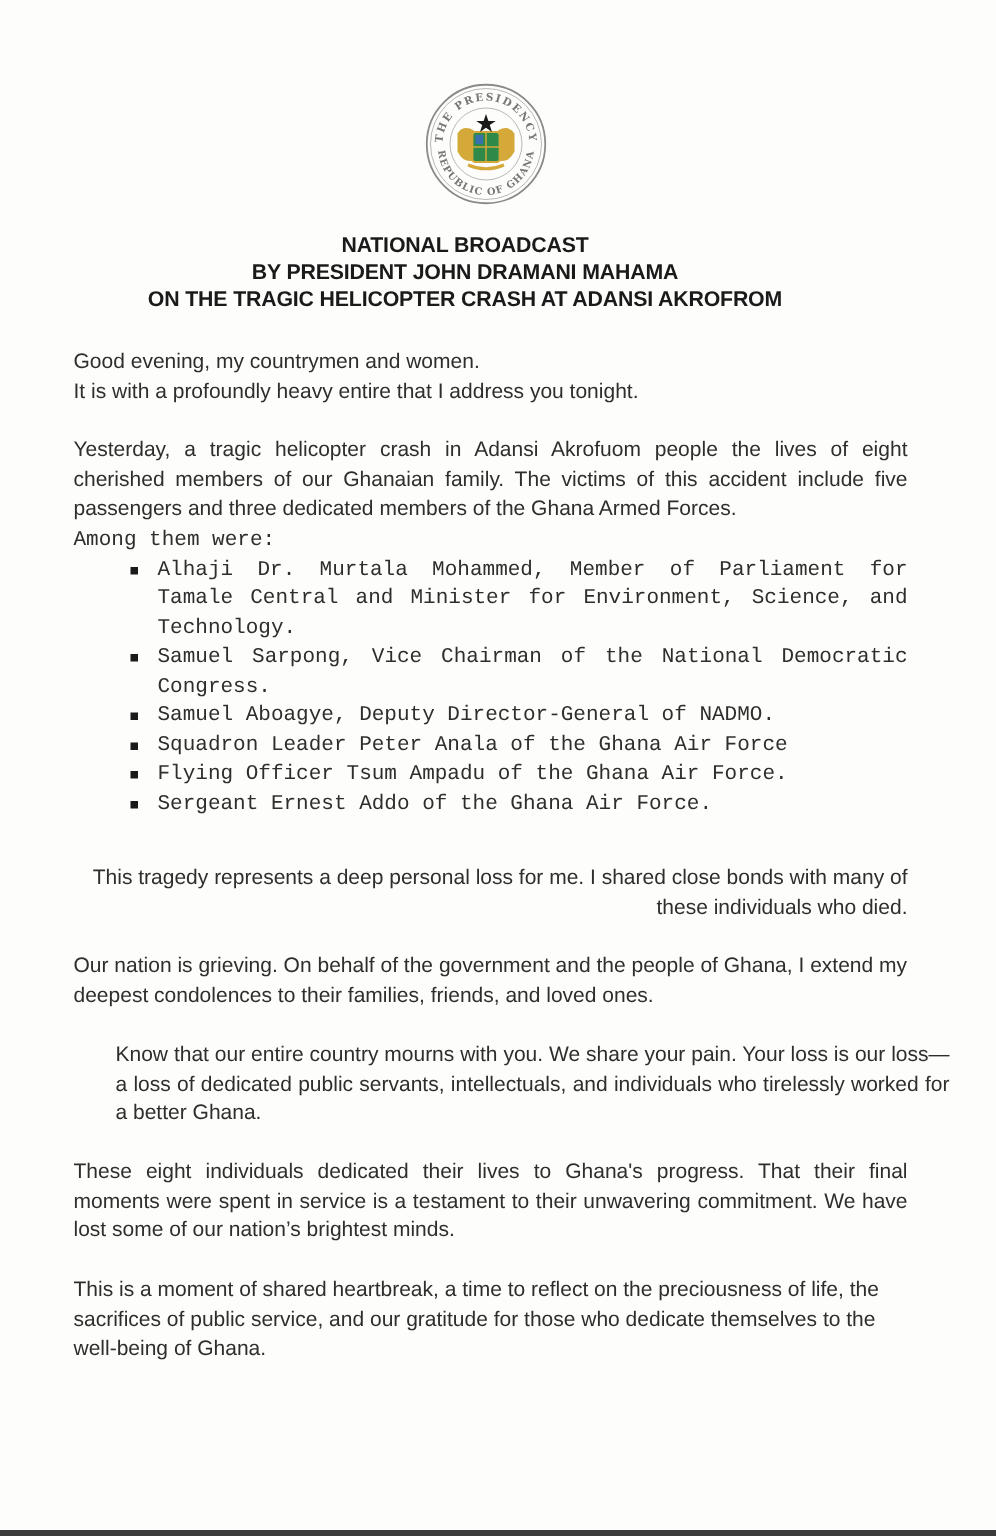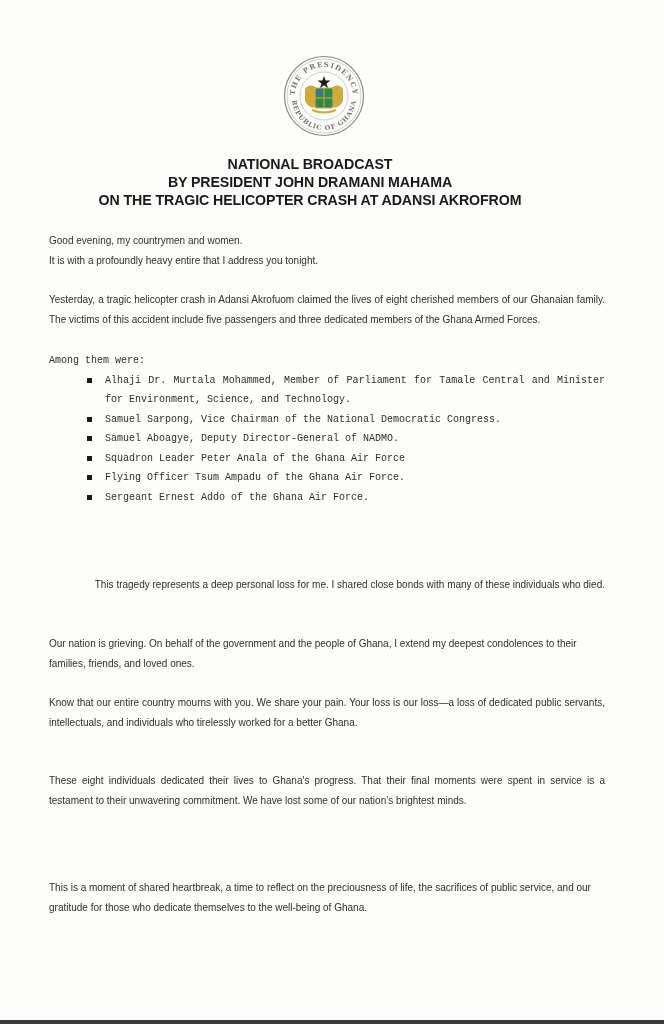--- a/index.html
+++ b/index.html
@@ -8,33 +8,33 @@
       background: #fdfdfb;
       font-family: "Liberation Sans", "DejaVu Sans", sans-serif;
       color: #2a2a2a;
       position: relative;
     }
     .page { position: absolute; left: 0; top: 0; width: 664px; height: 1020px; }
     .bottom-bar { position: absolute; left: 0; bottom: 0; width: 664px; height: 4px; background: #3a3a3a; }
     .seal { position: absolute; left: 283px; top: 55px; width: 82px; height: 82px; }
     .title { position: absolute; left: 0; top: 155px; width: 620px; text-align: center;
       font-weight: bold; font-size: 14.2px; line-height: 18px; color: #1a1a1a; letter-spacing: -0.1px; }
-    .body-text { position: absolute; left: 49px; width: 556px; font-size: 10px; line-height: 19.5px; color: #2e2e2e; }
+    .body-text { position: absolute; left: 49px; width: 556px; font-size: 14px; line-height: 19.5px; color: #2e2e2e; }
     .justify { text-align: justify; text-align-last: left; }
     .p1 { top: 231px; }
     .p2 { top: 290px; }
     .p3 { top: 351px; font-family: Liberation Mono, monospace; }
     ul.victims { list-style: none; margin: 0; padding: 0 0 0 38px; }
     ul.victims li { position: relative; padding-left: 18px; }
     ul.victims li .bullet { position: absolute; left: 0; top: 7px; width: 5px; height: 5px; background: #1a1a1a; }
     .p4 { top: 575px; text-align: right; }
     .p5 { top: 634px; }
-    .p6 { top: 693px; }
+    .p6 { top: 693px; margin-left: 28px; }
     .p7 { top: 771px; }
-    .p8 { top: 878px; }
+    .p8 { top: 850px; }
   </style>
 </head>
 <body>
 
 <div class="page">
 
   <svg class="seal" viewBox="0 0 82 82">
     <defs>
       <path id="arcTop" d="M 12 41 A 29 29 0 0 1 70 41"></path>
       <path id="arcBot" d="M 9 43 A 32 32 0 0 0 73 43"></path>
@@ -62,21 +62,21 @@
     <div>NATIONAL BROADCAST</div>
     <div>BY PRESIDENT JOHN DRAMANI MAHAMA</div>
     <div>ON THE TRAGIC HELICOPTER CRASH AT ADANSI AKROFROM</div>
   </div>
 
   <div class="body-text p1">
     <div>Good evening, my countrymen and women.</div>
     <div>It is with a profoundly heavy entire that I address you tonight.</div>
   </div>
 
-  <div class="body-text justify p2">Yesterday, a tragic helicopter crash in Adansi Akrofuom claimed the lives of eight cherished members of our Ghanaian family. The victims of this accident include five passengers and three dedicated members of the Ghana Armed Forces.</div>
+  <div class="body-text justify p2">Yesterday, a tragic helicopter crash in Adansi Akrofuom people the lives of eight cherished members of our Ghanaian family. The victims of this accident include five passengers and three dedicated members of the Ghana Armed Forces.</div>
 
   <div class="body-text p3">
     <div>Among them were:</div>
     <ul class="victims justify">
       <li><span class="bullet"></span><span>Alhaji Dr. Murtala Mohammed, Member of Parliament for Tamale Central and Minister for Environment, Science, and Technology.</span></li>
       <li><span class="bullet"></span><span>Samuel Sarpong, Vice Chairman of the National Democratic Congress.</span></li>
       <li><span class="bullet"></span><span>Samuel Aboagye, Deputy Director-General of NADMO.</span></li>
       <li><span class="bullet"></span><span>Squadron Leader Peter Anala of the Ghana Air Force</span></li>
       <li><span class="bullet"></span><span>Flying Officer Tsum Ampadu of the Ghana Air Force.</span></li>
       <li><span class="bullet"></span><span>Sergeant Ernest Addo of the Ghana Air Force.</span></li>

